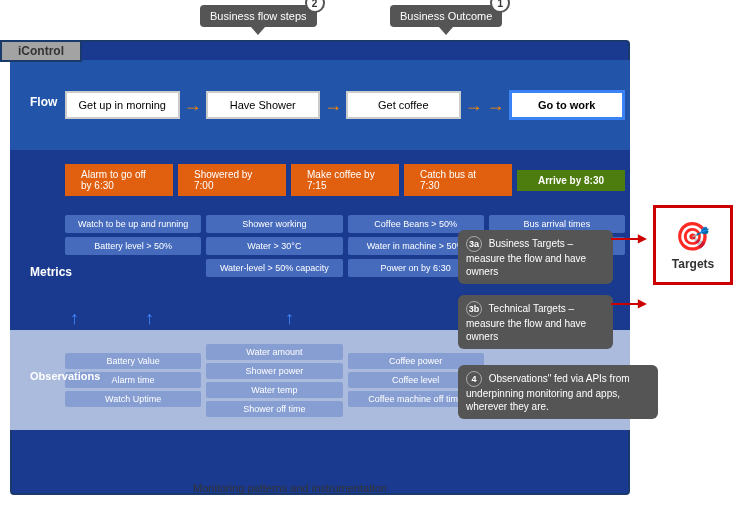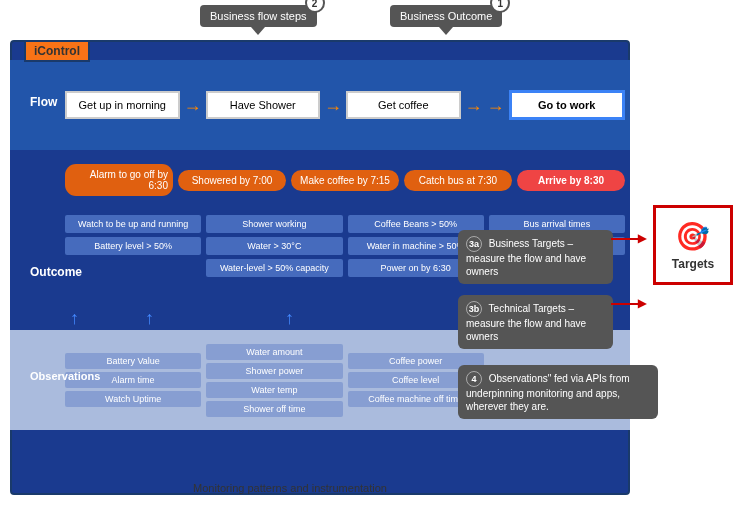--- a/index.html
+++ b/index.html
@@ -65,24 +65,24 @@
       height: 455px;
       border: 2px solid #1a3a6b;
       background: #1a3a8f;
       border-radius: 4px;
     }
 
     
     .icontrol-label {
       position: absolute;
       top: 40px;
-      left: 24px;
-      background: #f97316;
+      left: 0;
+      background: #a3a3a3;
       border: 2px solid #1a3a6b;
-      padding: 2px 8px;
+      padding: 2px 16px;
       font-size: 12px;
       font-weight: bold;
       color: #333;
       z-index: 10;
     }
 
     
     .flow-row {
       position: absolute;
       top: 60px;
@@ -131,31 +131,30 @@
       display: flex;
       align-items: center;
       padding: 0 5px 0 55px;
       gap: 5px;
     }
 
     .metric-orange {
       background: #e06010;
       color: #fff;
       font-size: 10px;
-      text-align: right;
-      padding: 5px 5px;
+      text-align: left;
+      padding: 5px 16px;
       flex: 1;
       min-width: 65px;
       display: flex;
       align-items: center;
       justify-content: center;
-      border-radius: 11px;
     }
     .metric-orange.special {
-      background: #ef4444;
+      background: #4d7c0f;
       font-weight: bold;
     }
 
     
     .sub-metrics-row {
       position: absolute;
       top: 210px;
       left: 10px;
       width: 620px;
       height: 120px;
@@ -345,21 +344,21 @@
       <div class="sub-metric-box">Coffee Beans &gt; 50%</div>
       <div class="sub-metric-box">Water in machine &gt; 50%</div>
       <div class="sub-metric-box">Power on by 6:30</div>
     </div>
     <div class="sub-metric-col">
       <div class="sub-metric-box">Bus arrival times</div>
       <div class="sub-metric-box">Bus journey &lt; 15 minutes</div>
     </div>
   </div>
 
-  <div class="side-label" style="top:265px;">Outcome</div>
+  <div class="side-label" style="top:265px;">Metrics</div>
 
   <div class="obs-row">
 
     <div style="position:absolute; left:60px; top:-22px; color:#4488ff; font-size:18px; font-weight:bold;">↑</div>
     <div style="position:absolute; left:135px; top:-22px; color:#4488ff; font-size:18px; font-weight:bold;">↑</div>
     <div style="position:absolute; left:275px; top:-22px; color:#4488ff; font-size:18px; font-weight:bold;">↑</div>
 
     <div class="obs-col">
       <div class="obs-box">Battery Value</div>
       <div class="obs-box">Alarm time</div>

